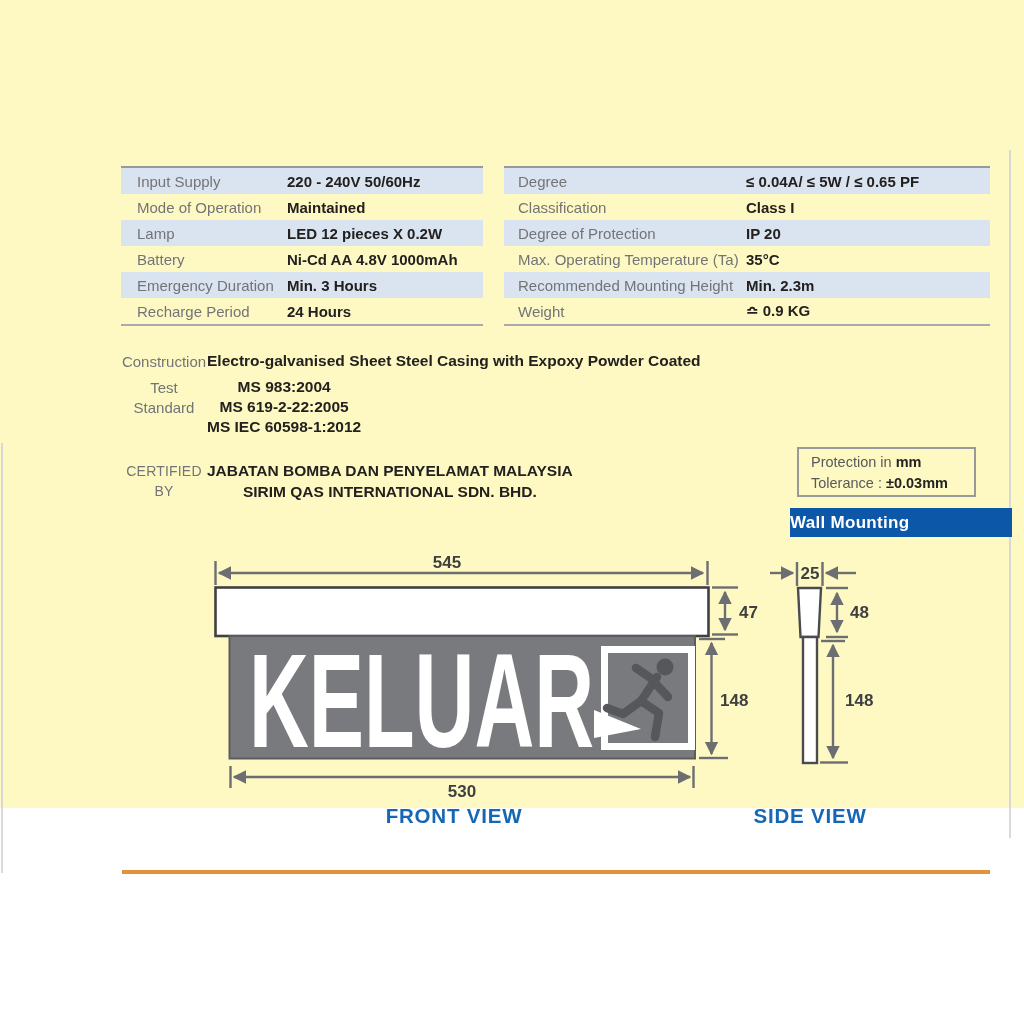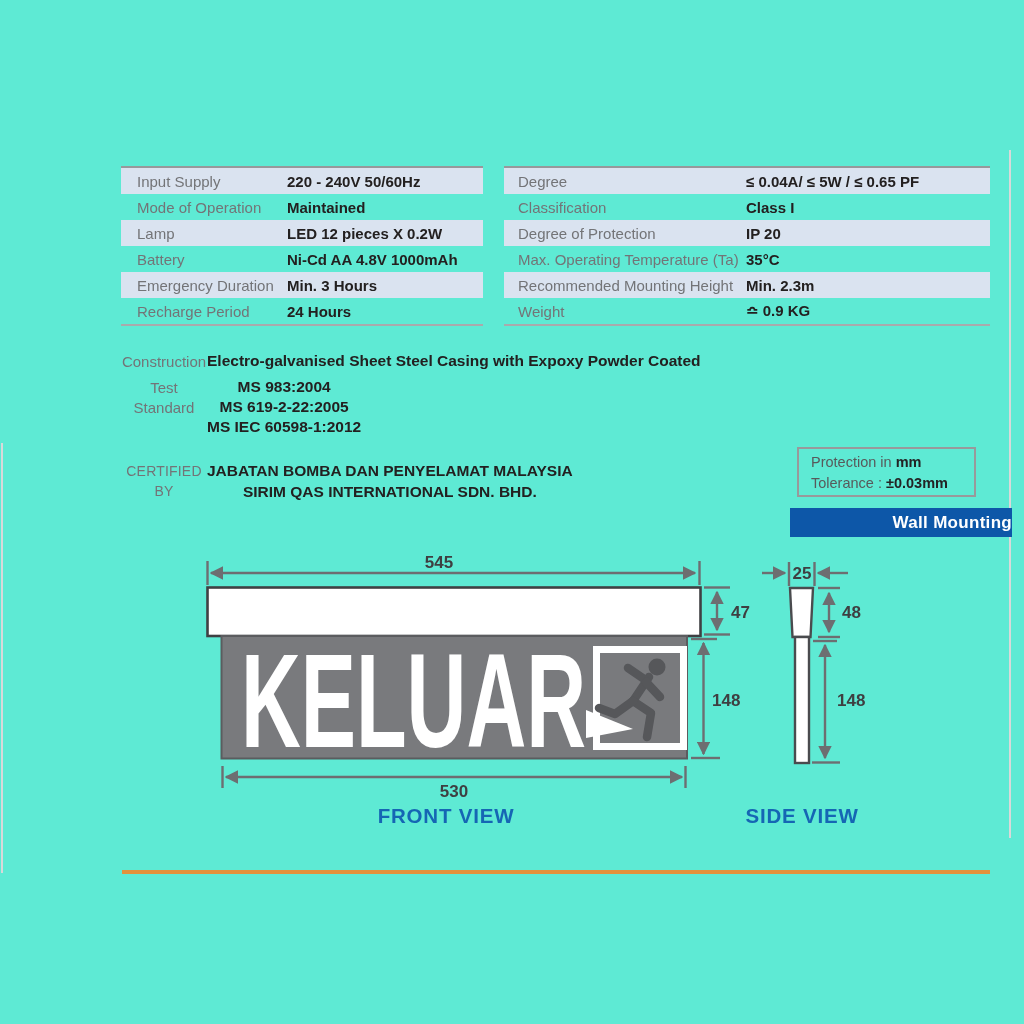--- a/index.html
+++ b/index.html
@@ -1,19 +1,19 @@
 <!DOCTYPE html>
 <html><head>
 <meta charset="utf-8">
 <style>
   * { margin:0; padding:0; box-sizing:border-box; }
   html,body { background:#ffffff; }
   body { font-family:"Liberation Sans", sans-serif; width:1024px; height:1024px; position:relative; overflow:hidden; color:#232020; }
 
-  .page { position:absolute; left:0; top:0; width:1024px; height:1024px; background:#5eead4; }
+  .page { position:absolute; left:0; top:0; width:1024px; height:808px; background:#fef9c3; }
 
   
   .edge-line { position:absolute; background:#d9d9d9; }
   .edge-left  { left:1px;  top:443px; width:2px; height:430px; }
   .edge-right { left:1009px; top:150px; width:2px; height:688px; }
 
   
   .spec-table { position:absolute; border-top:2px solid #97989b; border-bottom:2px solid #a9aaac; }
   .spec-table-left  { left:121px; top:166px; width:362px; }
   .spec-table-right { left:504px; top:166px; width:486px; }
@@ -34,25 +34,25 @@
   .detail-row.certified .dlbl { font-size:14px; letter-spacing:0.2px; }
   .detail-row.certified .dval { line-height:21px; }
 
   
   .dim-note { position:absolute; left:797px; top:447px; width:179px; height:50px; border:2px solid #98999b;
               padding:3px 0 0 12px; font-size:14.5px; line-height:21px; color:#58595b; }
   .dim-note b { color:#232324; }
 
   
   .banner { position:absolute; left:790px; top:508px; width:222px; height:29px; background:#0d57a8;
-            color:#ffffff; font-weight:bold; font-size:17px; display:flex; align-items:center; justify-content:flex-end;
+            color:#ffffff; font-weight:bold; font-size:17px; display:flex; align-items:center; justify-content:flex-start;
             letter-spacing:0.3px; }
 
   
-  .drawing { position:absolute; left:184px; top:550px; width:824px; height:290px; }
+  .drawing { position:absolute; left:192px; top:550px; width:824px; height:290px; }
 
   
   .orange-rule { position:absolute; left:122px; top:870px; width:868px; height:4px; background:#e2923c; }
 
   svg text { font-family:"Liberation Sans", sans-serif; }
   .dim-text { font-size:17px; font-weight:bold; fill:#3e3f41; }
   .view-title { font-size:20.5px; font-weight:bold; fill:#1566b4; letter-spacing:0.8px; }
 </style>
 </head>
 <body>

